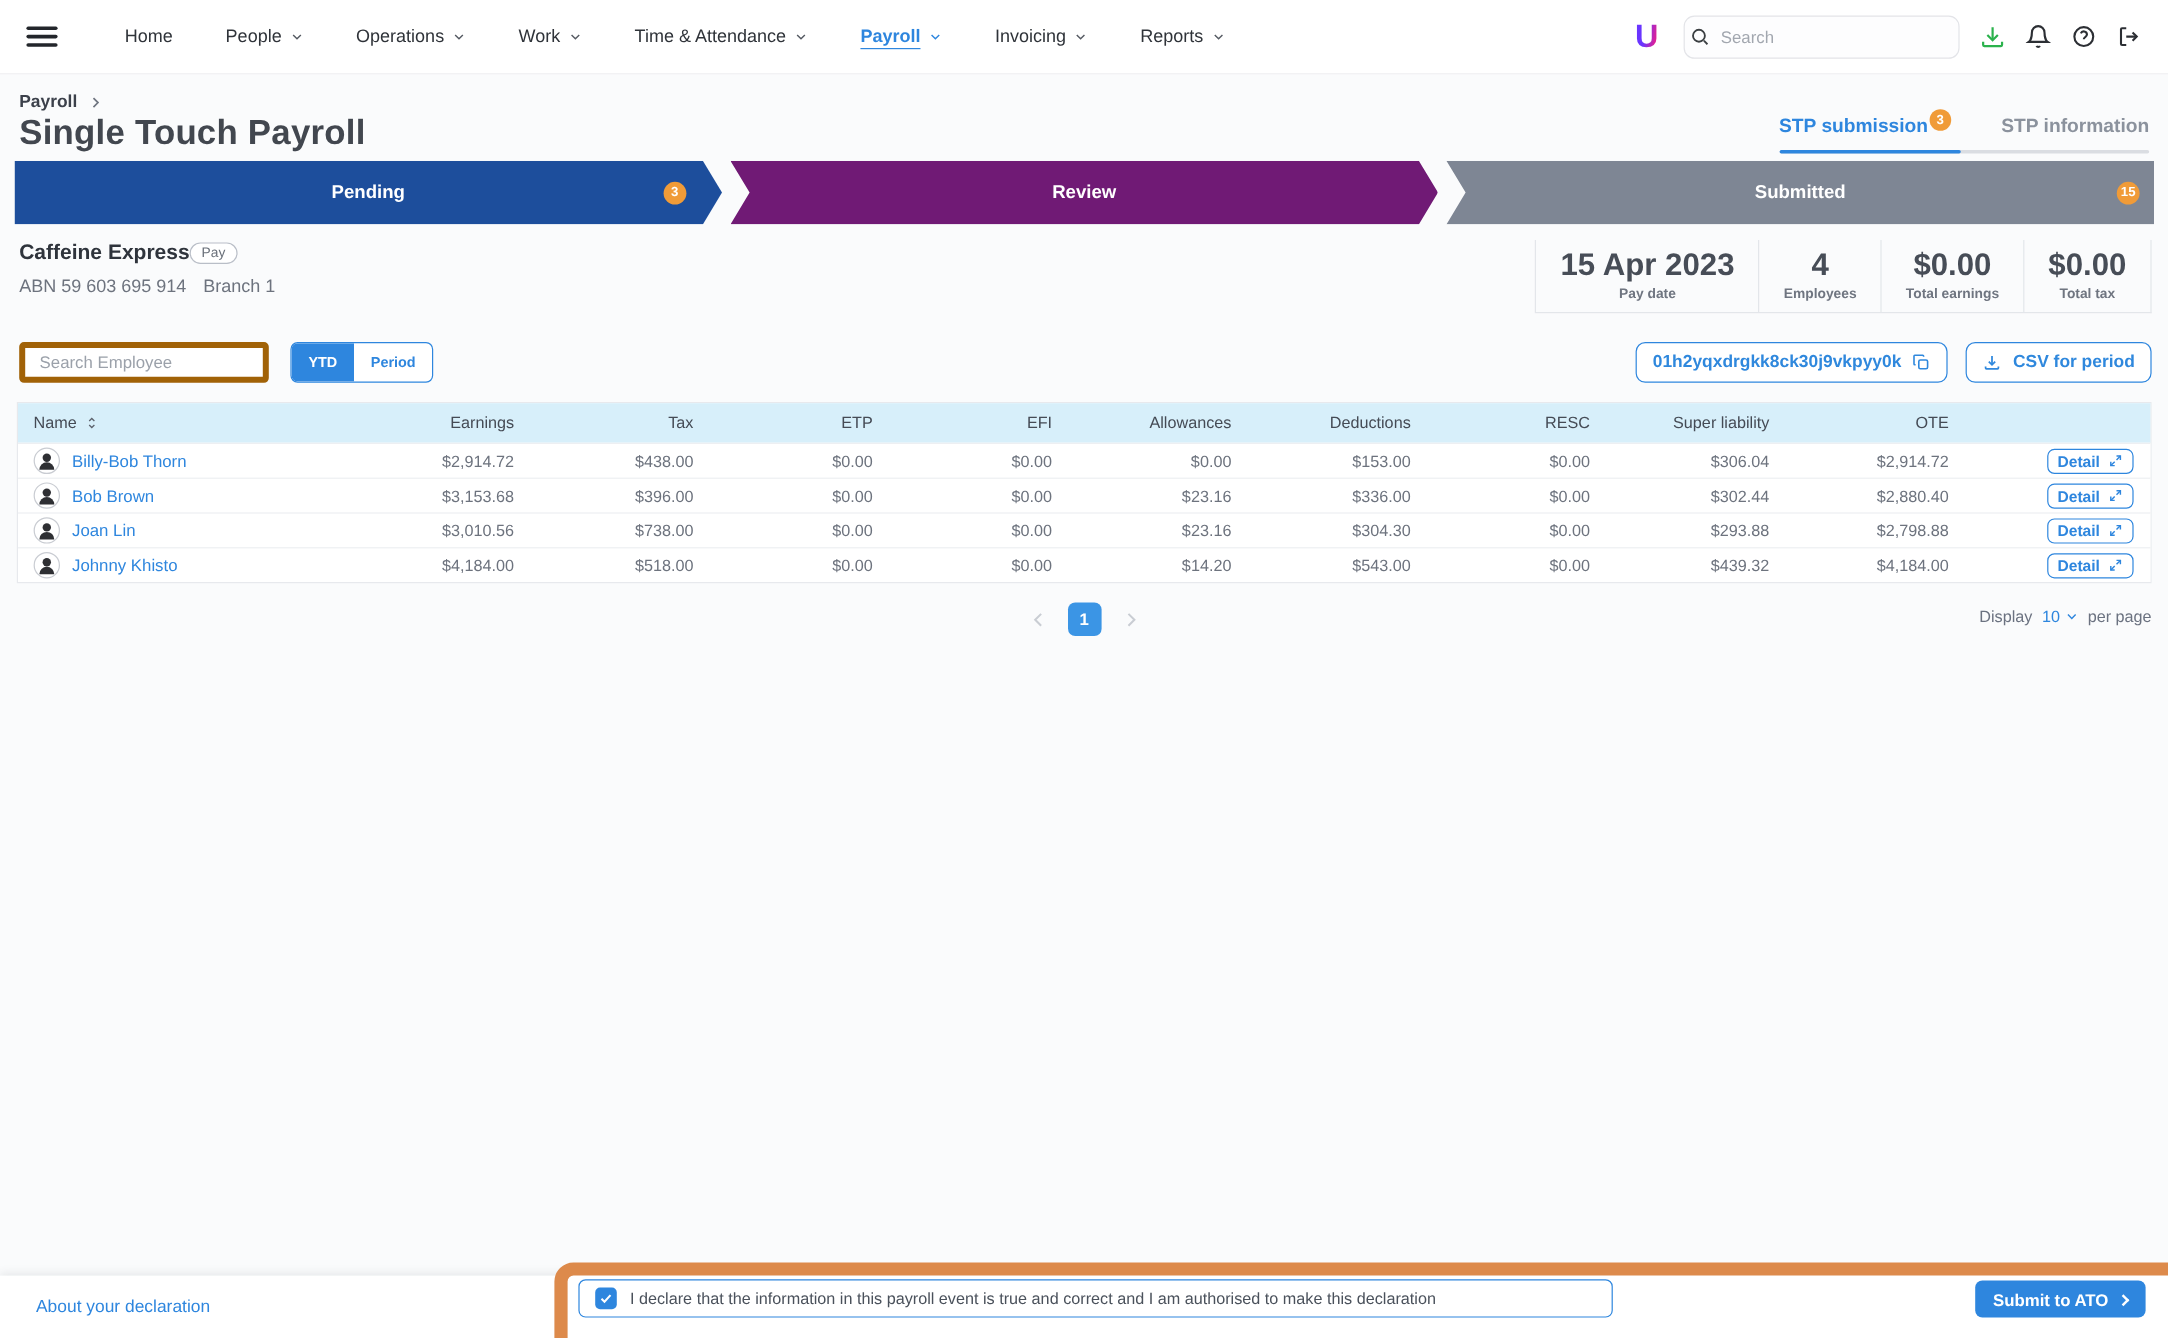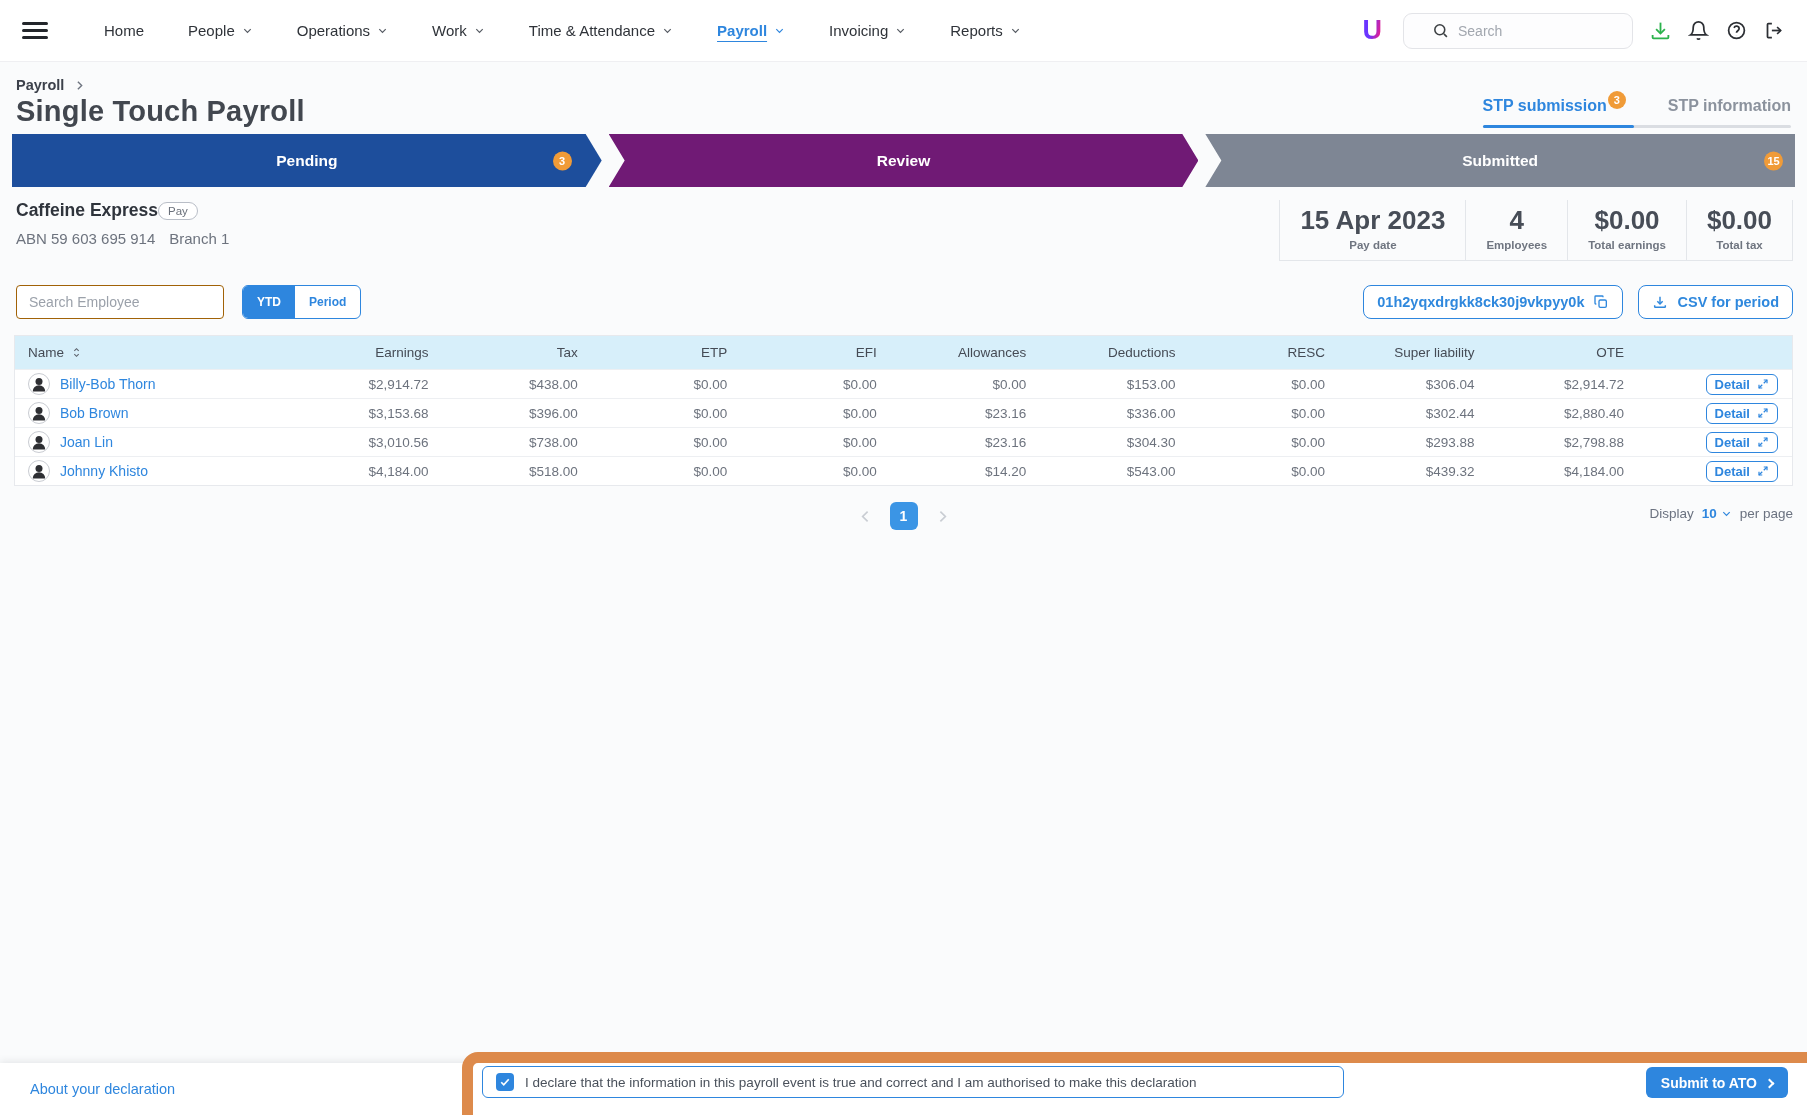--- a/index.html
+++ b/index.html
@@ -19,21 +19,21 @@
   .nav-item { display:flex; align-items:center; gap:7px; font-size:15px; font-weight:500;
               color:#2f3339; cursor:pointer; white-space:nowrap; }
   .nav-item .cdn { color:#565b63; }
   .nav-item.active { color:#2e86de; font-weight:700; text-decoration:underline; text-underline-offset:5px; }
   .nav-item.active .cdn { color:#2e86de; }
   .nav-right { margin-left:auto; display:flex; align-items:center; gap:17px; }
   .logo-u { font-size:27px; font-weight:800; margin-right:4px;
             background:linear-gradient(100deg,#6a35ff 40%,#e91e8c 85%);
             -webkit-background-clip:text; background-clip:text; color:transparent; }
   .searchbox { width:230px; height:36px; border:1px solid #e3e4e8; border-radius:9px;
-               background:#fdfdfe; display:flex; align-items:center; gap:9px; padding:0 28px; }
+               background:#fdfdfe; display:flex; align-items:center; gap:9px; padding:0 4px; }
   .searchbox input { border:none; outline:none; background:transparent; font-size:14px;
                      color:#3c414b; width:100%; font-family:inherit; }
   .searchbox input::placeholder { color:#a2a7af; }
   .tb-icon { cursor:pointer; color:#2c2f34; }
 
   
   .crumb-row { display:flex; align-items:center; gap:9px; padding:15px 16px 0; }
   .crumb { font-size:14.5px; font-weight:700; color:#3c414b; cursor:pointer; }
   .head-row { display:flex; align-items:flex-end; justify-content:space-between; padding:2px 16px 0; }
   .page-title { font-size:29px; font-weight:700; color:#42474f; letter-spacing:.2px; }
@@ -68,21 +68,21 @@
   .pay-pill { border:1px solid #b9bec7; border-radius:11px; color:#6a707a; font-size:11.5px;
               padding:2px 9px; background:#fff; }
   .abn-line { margin-top:9px; font-size:15px; color:#6d737e; display:flex; gap:14px; }
   .summary { display:flex; border-right:1px solid #e3e6ea; border-bottom:1px solid #e3e6ea; background:transparent; }
   .stat { border-left:1px solid #e3e6ea; padding:5px 20px 9px; text-align:center; min-width:72px; }
   .stat-value { font-size:26px; font-weight:700; color:#474d57; white-space:nowrap; }
   .stat-label { margin-top:3px; font-size:11.5px; font-weight:700; color:#6f7580; }
 
   
   .toolbar { display:flex; align-items:center; padding:0 14px 0 16px; margin-top:24px; }
-  .emp-search { width:208px; height:34px; border:1px solid #a16207; border-radius:4px; background:#fff;
+  .emp-search { width:208px; height:34px; border:5px solid #a16207; border-radius:4px; background:#fff;
                 font-size:14px; color:#3c414b; padding:0 12px; outline:none; font-family:inherit; }
   .emp-search::placeholder { color:#9ba1aa; }
   .toggle { display:flex; margin-left:18px; border:1px solid #2e86de; border-radius:6px; overflow:hidden;
             height:34px; background:#fff; }
   .toggle-opt { display:flex; align-items:center; padding:0 14px; font-size:12px; font-weight:700;
                 color:#2e86de; cursor:pointer; }
   .toggle-opt.on { background:#2e86de; color:#fff; }
   .toolbar-right { margin-left:auto; display:flex; gap:15px; }
   .ghost-btn { display:flex; align-items:center; gap:9px; height:34px; padding:0 13px;
                border:1.5px solid #2e86de; border-radius:8px; background:#fff; color:#2f88dd;
@@ -109,21 +109,21 @@
   
   .pag-row { position:relative; height:30px; margin-top:16px; }
   .pager { position:absolute; left:50%; top:0; transform:translateX(-50%);
            display:flex; align-items:center; gap:16px; }
   .pag-arrow { color:#c9cdd3; cursor:pointer; }
   .pag-page { width:28px; height:28px; border-radius:6px; background:#3b95e5; color:#fff;
               font-size:14px; font-weight:600; display:flex; align-items:center; justify-content:center;
               cursor:pointer; }
   .display-ctl { position:absolute; right:14px; top:4px; display:flex; align-items:center; gap:8px;
                  font-size:13.5px; color:#6b7280; }
-  .pp-trigger { display:flex; align-items:center; gap:4px; color:#2e86de; font-weight:700; cursor:pointer; }
+  .pp-trigger { display:flex; align-items:center; gap:4px; color:#2e86de; font-weight:400; cursor:pointer; }
 
   
   .footer { position:absolute; left:0; right:0; bottom:0; height:52px; background:#fff;
             box-shadow:0 -2px 7px rgba(60,65,75,.10); }
   .about-link { position:absolute; left:30px; top:50%; transform:translateY(-50%);
                 color:#2e86de; font-size:14.5px; cursor:pointer; }
   .highlight-frame { position:absolute; left:462px; top:-11px; bottom:-46px; right:-16px;
                      border:11px solid #dd8a4b; border-radius:16px; background:#fff;
                      display:flex; align-items:flex-start; padding:3px 24px 0 9px; }
   .decl-box { display:flex; align-items:center; gap:11px; border:1px solid #2e86de; border-radius:6px;

